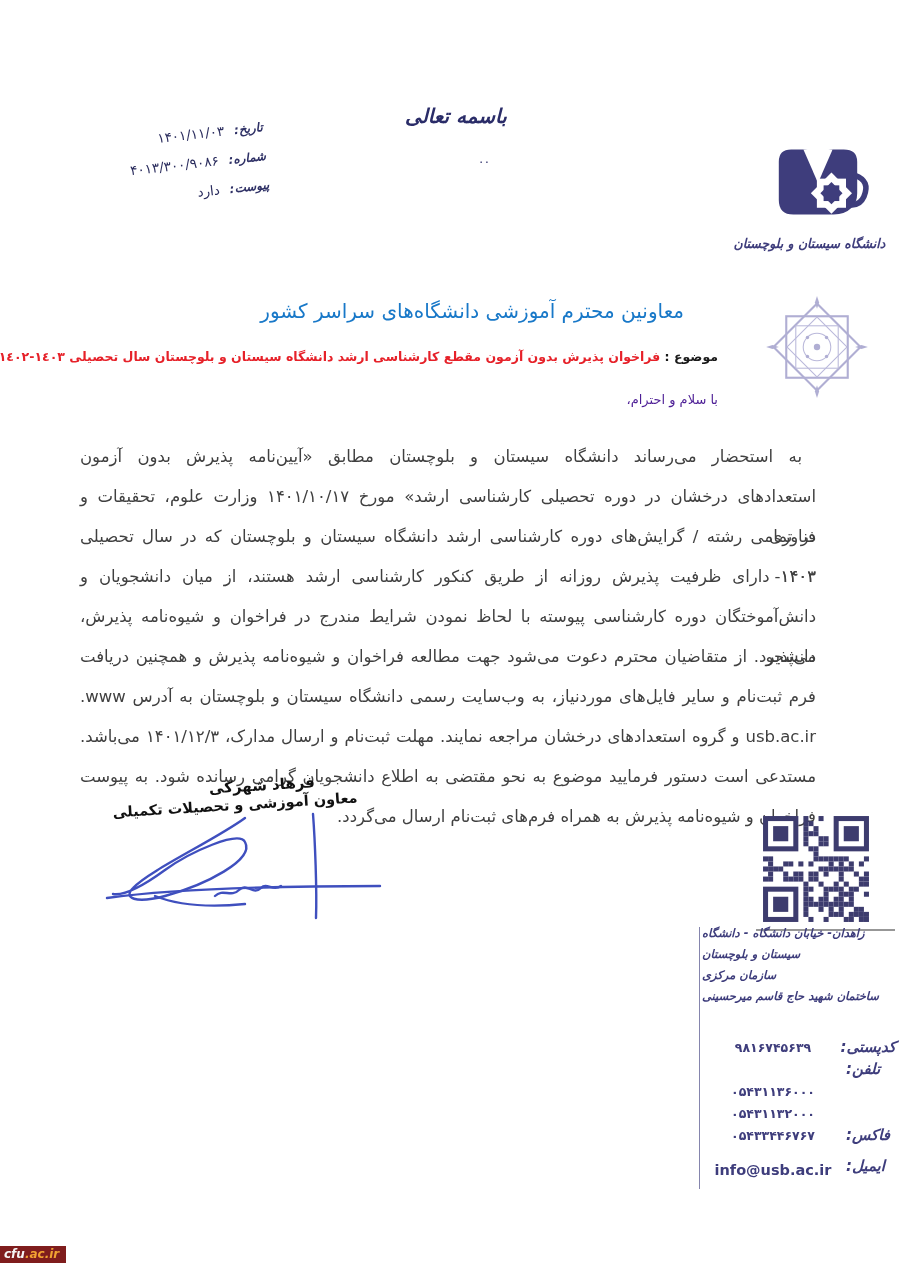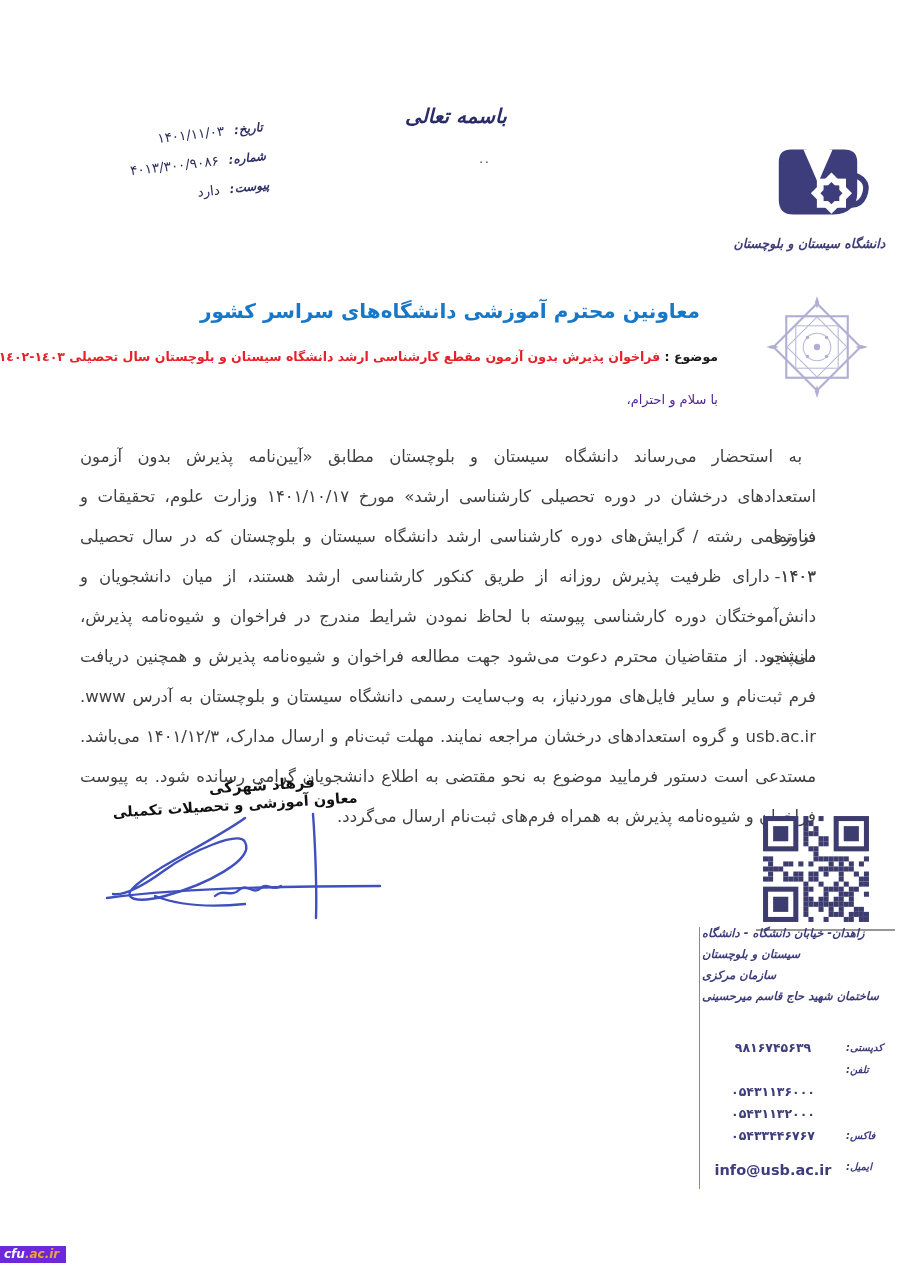--- a/index.html
+++ b/index.html
@@ -24,21 +24,21 @@
   
   .logo{position:absolute;left:748px;top:130px;width:140px;text-align:left;}
   .logo svg{display:block;margin:0 auto;}
   .logo-caption{font-style:italic;font-weight:bold;font-size:13px;color:#3e3d7c;
                 margin-top:2px;white-space:nowrap;transform:scaleX(.96);}
 
   
   .rosette{position:absolute;left:760px;top:294px;width:114px;height:106px;opacity:.85;}
 
   
-  .recipient{position:absolute;right:200px;top:299px;font-size:20px;font-weight:bold;
+  .recipient{position:absolute;right:216px;top:299px;font-size:20px;font-weight:normal;
              color:#1878c8;white-space:nowrap;letter-spacing:0;}
   .subject{position:absolute;right:182px;top:349px;font-size:12.5px;font-weight:bold;white-space:nowrap;}
   .subject .subj-label{color:#1a1a1a;}
   .subject .subj-text{color:#e62129;margin-top:8px;}
   .greeting{position:absolute;right:182px;top:392px;font-size:13px;font-weight:500;color:#4c1d95;}
 
   
   .body-text{position:absolute;right:84px;left:80px;top:437px;font-size:16.5px;color:#404040;}
   .body-line{height:40px;line-height:40px;text-align:justify;text-align-last:justify;white-space:normal;}
   .body-line.first{padding-right:14px;}
@@ -54,28 +54,28 @@
   
   .qr{position:absolute;left:757px;top:812px;width:118px;height:114px;}
   .qr-rule{position:absolute;left:756px;top:929px;width:139px;height:0;border-top:2px solid #979797;}
   .v-rule{position:absolute;left:699px;top:927px;width:1px;height:262px;background:#8585ad;}
 
   
   .address{position:absolute;left:702px;top:923px;width:192px;text-align:left;
            font-style:italic;font-weight:600;font-size:11.5px;line-height:21px;color:#3e3d7c;}
   .contacts{position:absolute;left:700px;top:1036px;width:196px;color:#3e3d7c;}
   .c-row{display:flex;flex-direction:row;align-items:center;height:22px;}
-  .f-label{width:50px;font-style:italic;font-weight:600;font-size:10px;text-align:left;color:#3e3d7c;}
+  .f-label{width:50px;font-style:italic;font-weight:600;font-size:15px;text-align:left;color:#3e3d7c;}
   .f-value{flex:1;text-align:center;direction:ltr;font-size:12.5px;font-weight:700;
            letter-spacing:.5px;color:#3e3d7c;}
   .c-row.email{margin-top:7px;height:26px;}
   .c-row.email .f-value{font-size:14.5px;letter-spacing:0;margin-top:8px;}
 
   
-  .cfu-badge{position:absolute;left:0;top:1246px;background:#6d28d9;padding:1px 7px 2px 4px;
+  .cfu-badge{position:absolute;left:0;top:1246px;background:#7f1d1d;padding:1px 7px 2px 4px;
              font-style:italic;font-weight:bold;font-size:12px;direction:ltr;line-height:14px;}
   .cfu-badge .cfu{color:#f5f5f5;}
   .cfu-badge .cfu-domain{color:#f2a232;}
 </style>
 </head>
 <body>
 
 <div class="page">
 
   <div class="meta">

